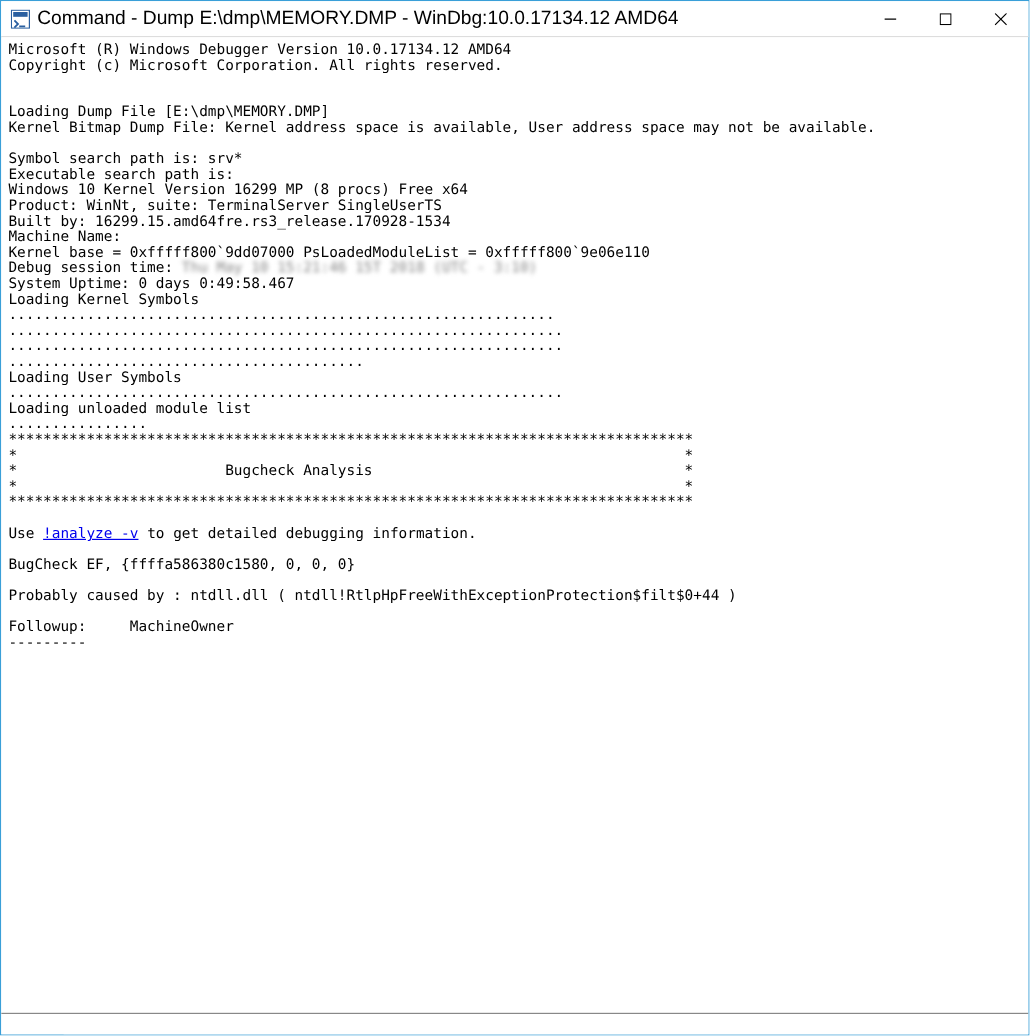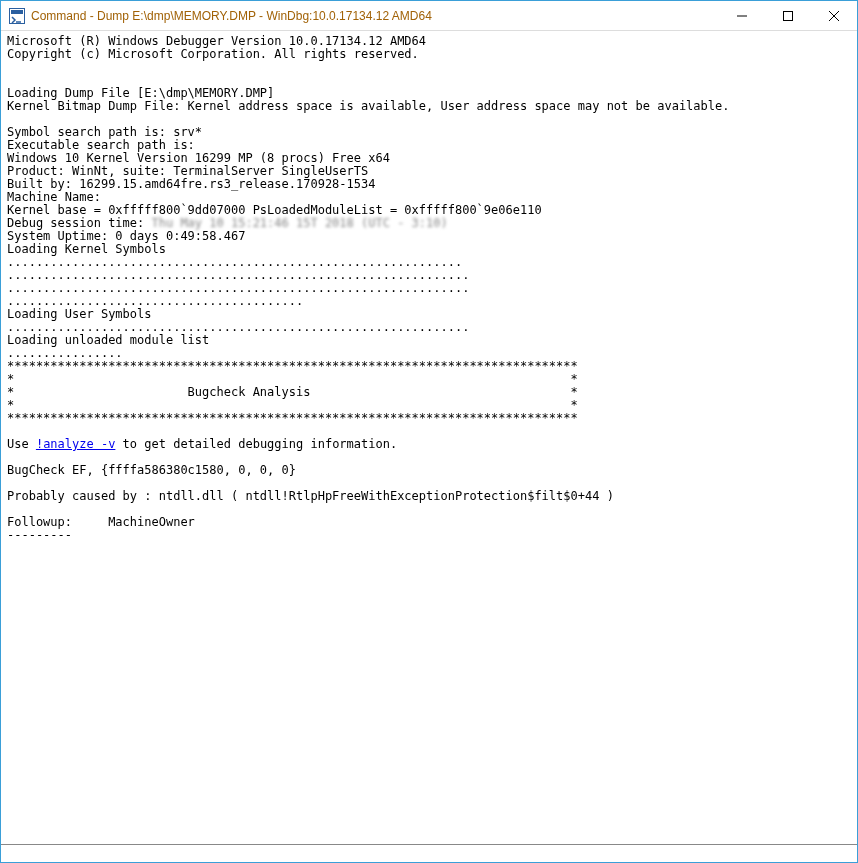--- a/index.html
+++ b/index.html
@@ -1,21 +1,21 @@
 <!DOCTYPE html>
 <html><head>
   <meta charset="utf-8">
   <style>
     * { margin: 0; padding: 0; box-sizing: border-box; }
     html, body { width: 858px; height: 863px; font-family: "Segoe UI", Tahoma, sans-serif; background: #fff; overflow: hidden; }
     .window { width: 858px; height: 863px; border: 1px solid #3a9fd8; background: #fff; display: flex; flex-direction: column; }
     .titlebar { height: 30px; background: #fff; display: flex; align-items: center; border-bottom: 1px solid #ddd; }
     .titlebar .app-icon { width: 16px; height: 16px; margin: 0 6px 0 8px; display: flex; align-items: center; justify-content: center; }
     .titlebar .app-icon svg { display: block; }
-    .titlebar .title-text { flex: 1; font-size: 12px; color: #a16207; white-space: nowrap; overflow: hidden; text-overflow: ellipsis; }
+    .titlebar .title-text { flex: 1; font-size: 16px; color: #000000; white-space: nowrap; overflow: hidden; text-overflow: ellipsis; }
     .win-controls { display: flex; height: 100%; }
     .win-btn { width: 46px; height: 100%; display: flex; align-items: center; justify-content: center; background: transparent; border: none; cursor: default; }
     .win-btn svg { display: block; }
     .client { flex: 1; display: flex; flex-direction: column; overflow: hidden; }
     .output { flex: 1; background: #fff; overflow: auto; }
     .output pre { font-family: "Lucida Console", Consolas, monospace; font-size: 12px; line-height: 13px; white-space: pre; color: #000; padding: 4px 6px; }
     .output pre a { color: #0000ee; text-decoration: underline; }
     .output pre .blur { color: #888; filter: blur(1.6px); }
     .prompt-bar { height: 18px; border-top: 1px solid #888; background: #fff; display: flex; align-items: stretch; }
     .prompt-label { font-family: "Lucida Console", Consolas, monospace; font-size: 12px; line-height: 17px; padding: 0 4px 0 4px; white-space: pre; border-right: 1px solid #888; margin-top: 40px; }

